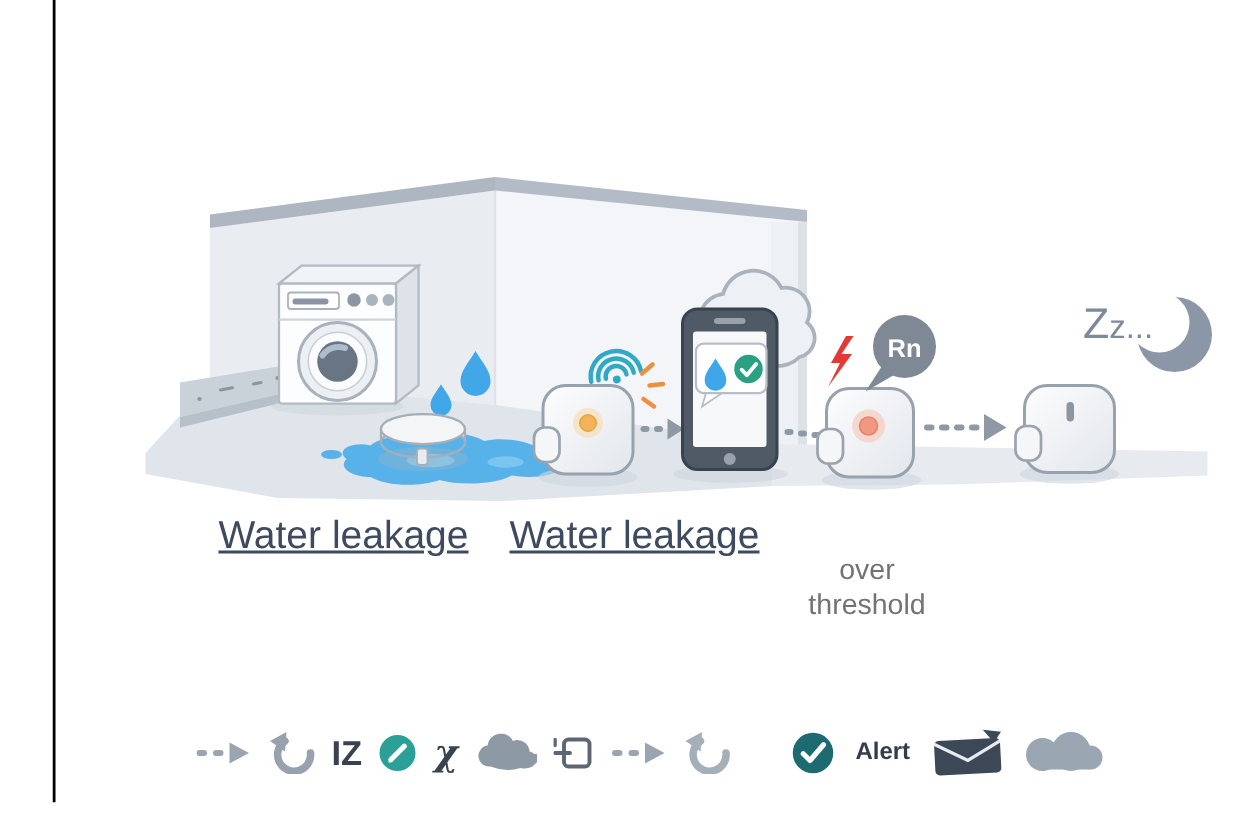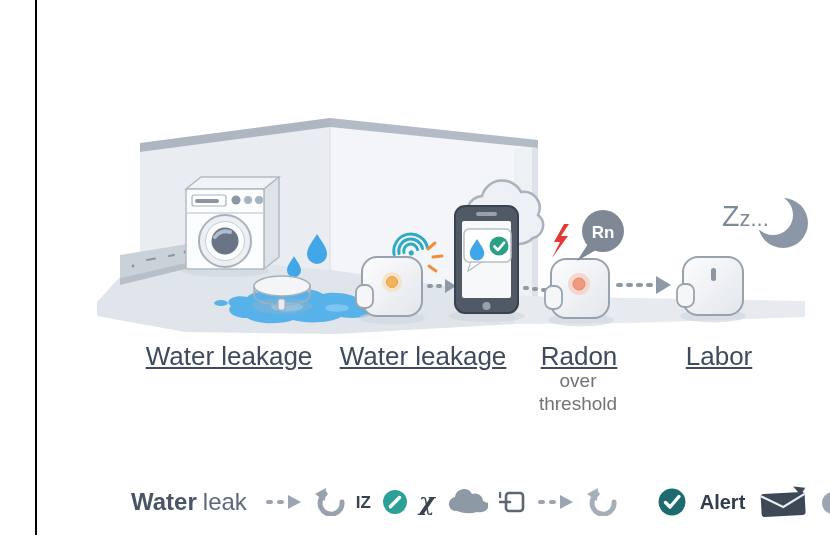--- a/index.html
+++ b/index.html
@@ -12,23 +12,23 @@
           color:#3e4a5e;white-space:nowrap;line-height:1.1;text-decoration:underline;}
   .slabel{position:absolute;transform:translateX(-50%);font-size:19px;font-weight:400;
           color:#737373;white-space:nowrap;line-height:1.1;}
   
   .zz{position:absolute;left:687px;top:200px;font-size:22px;color:#7e8a9a;font-weight:500;}
   .zz::first-letter{font-size:1.3em;}
   
   .flow{position:absolute;left:96px;top:483px;height:38px;display:flex;align-items:center;gap:11px;}
   .flow-lead{font-size:24px;color:#5d6879;white-space:nowrap;margin-right:8px;}
   .flow-lead .strong{font-weight:700;color:#49546​6;color:#495466;margin-right:6px;}
-  .glyph{font-size:17px;font-weight:700;color:#39434f;line-height:1;}
+  .glyph{font-size:23px;font-weight:700;color:#39434f;line-height:1;}
   .glyph-chi{font-family:"DejaVu Serif",serif;font-style:italic;font-size:24px;}
-  .alert-label{font-size:20px;font-weight:600;color:#323d4b;margin:0 2px;}
+  .alert-label{font-size:16px;font-weight:600;color:#323d4b;margin:0 2px;}
   .spacer{width:18px;height:1px;}
   
   .edge{position:absolute;top:0;height:553px;background:#000;}
   .edge-l{left:0;width:2px;}
   .edge-r{left:822px;width:8px;}
   .bottom-band{position:absolute;left:0;top:541px;width:830px;height:12px;background:#fafbfd;}
   .bottom-smudge{position:absolute;left:28px;top:545px;width:72px;height:6px;background:#f3f4f6;border-radius:3px;}
 </style>
 </head>
 <body>
@@ -192,27 +192,24 @@
     <g>
       <circle cx="748" cy="223" r="25" fill="#8b97a6"></circle>
       <circle cx="738" cy="215" r="20" fill="#ffffff"></circle>
     </g>
   </svg>
 
   <div class="zz">Zz...</div>
 
   <div class="dlabel" style="left:194px;top:342px;">Water leakage</div>
   <div class="dlabel" style="left:388px;top:342px;">Water leakage</div>
-  <div class="dlabel" style="left:544px;top:342px;">Radon</div>
   <div class="slabel" style="left:543px;top:371px;">over</div>
   <div class="slabel" style="left:543px;top:394px;">threshold</div>
-  <div class="dlabel" style="left:684px;top:342px;">Labor</div>
 
   <div class="flow">
-    <span class="flow-lead"><span class="strong">Water</span><span>leak</span></span>
 
     <svg width="38" height="16" viewBox="0 0 38 16">
       <rect x="0" y="6" width="7" height="4" rx="2" fill="#9aa5b1"></rect>
       <rect x="11" y="6" width="7" height="4" rx="2" fill="#9aa5b1"></rect>
       <polygon points="22,1 22,15 35,8" fill="#9aa5b1"></polygon>
     </svg>
 
     <svg width="30" height="28" viewBox="0 0 30 28">
       <path d="M10,6 A11,11 0 1 0 27,14" fill="none" stroke="#97a2ae" stroke-width="5" stroke-linecap="round"></path>
       <polygon points="11,0 0,6 10,13" fill="#97a2ae"></polygon>

